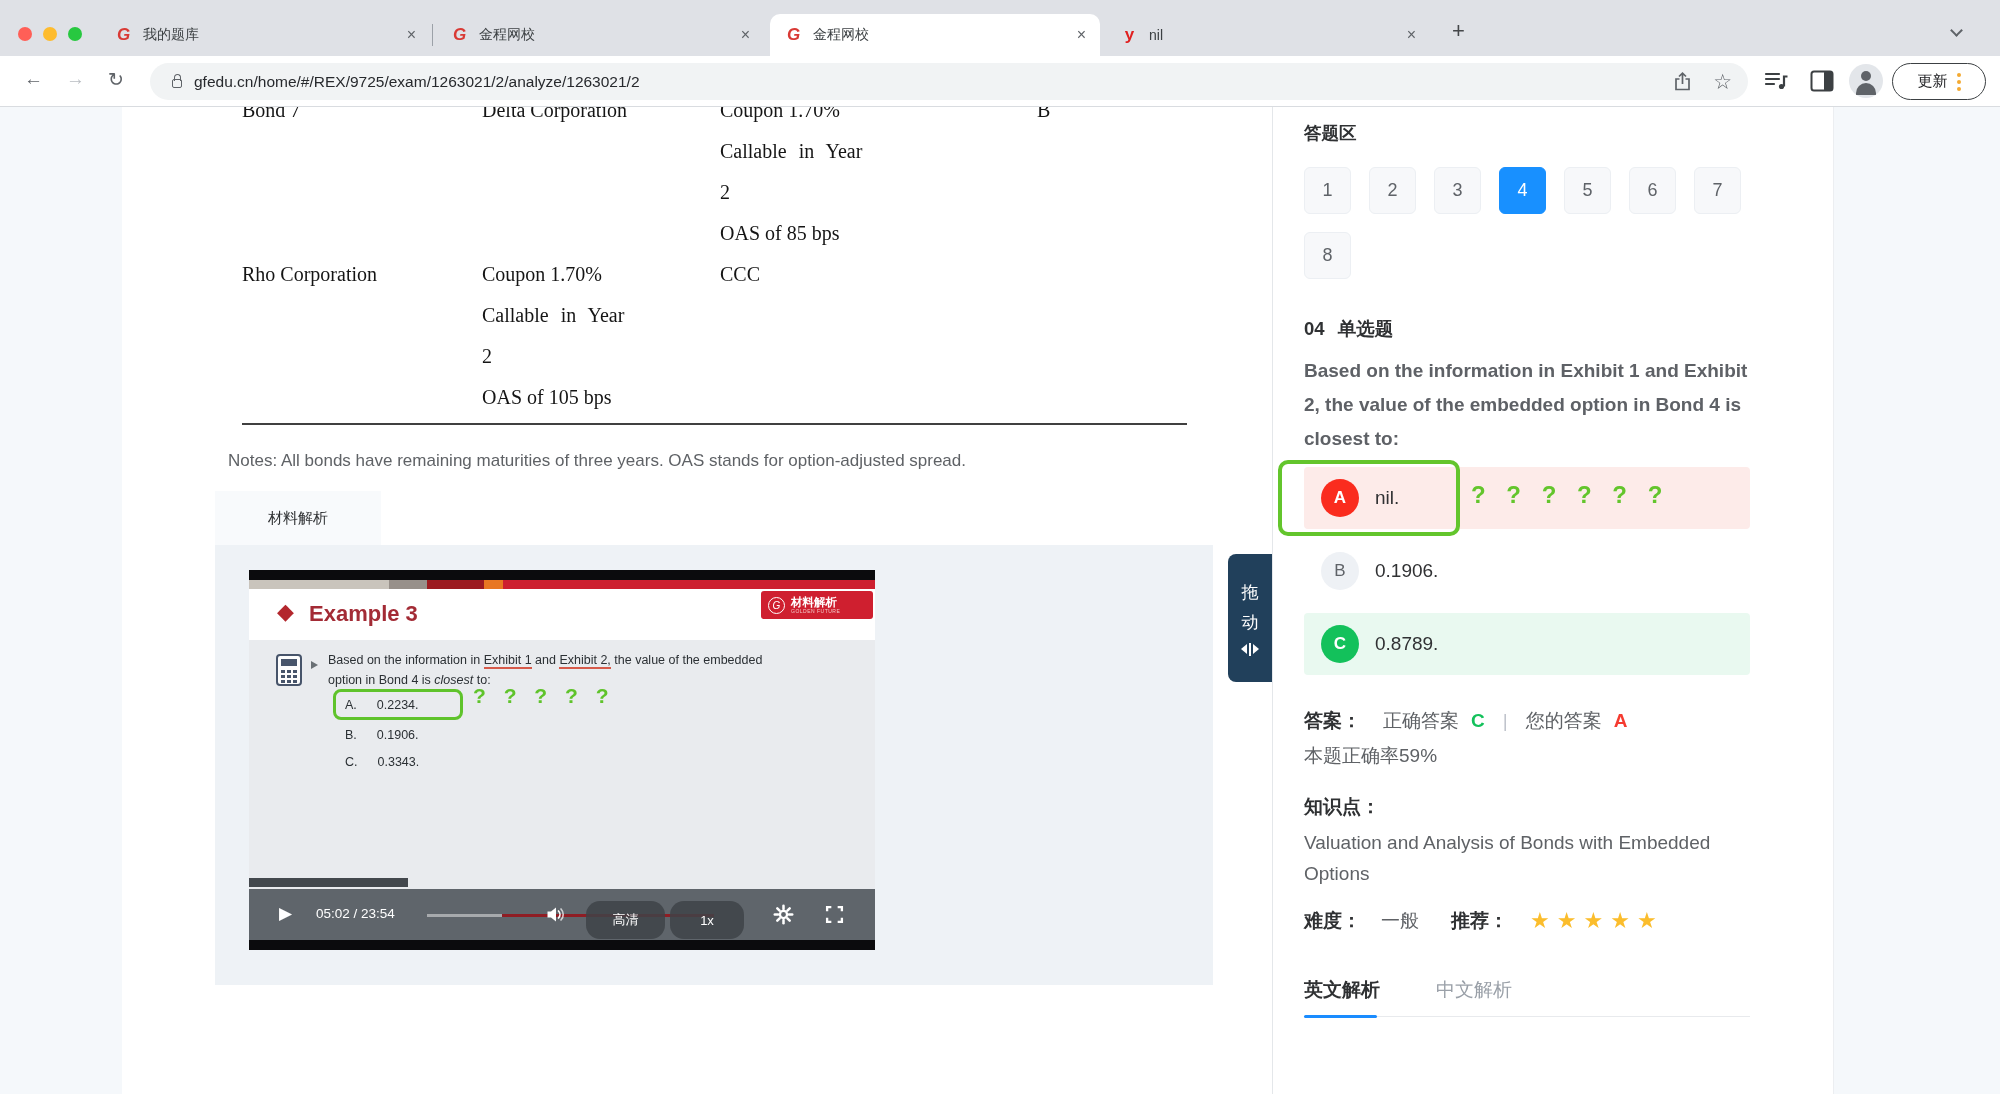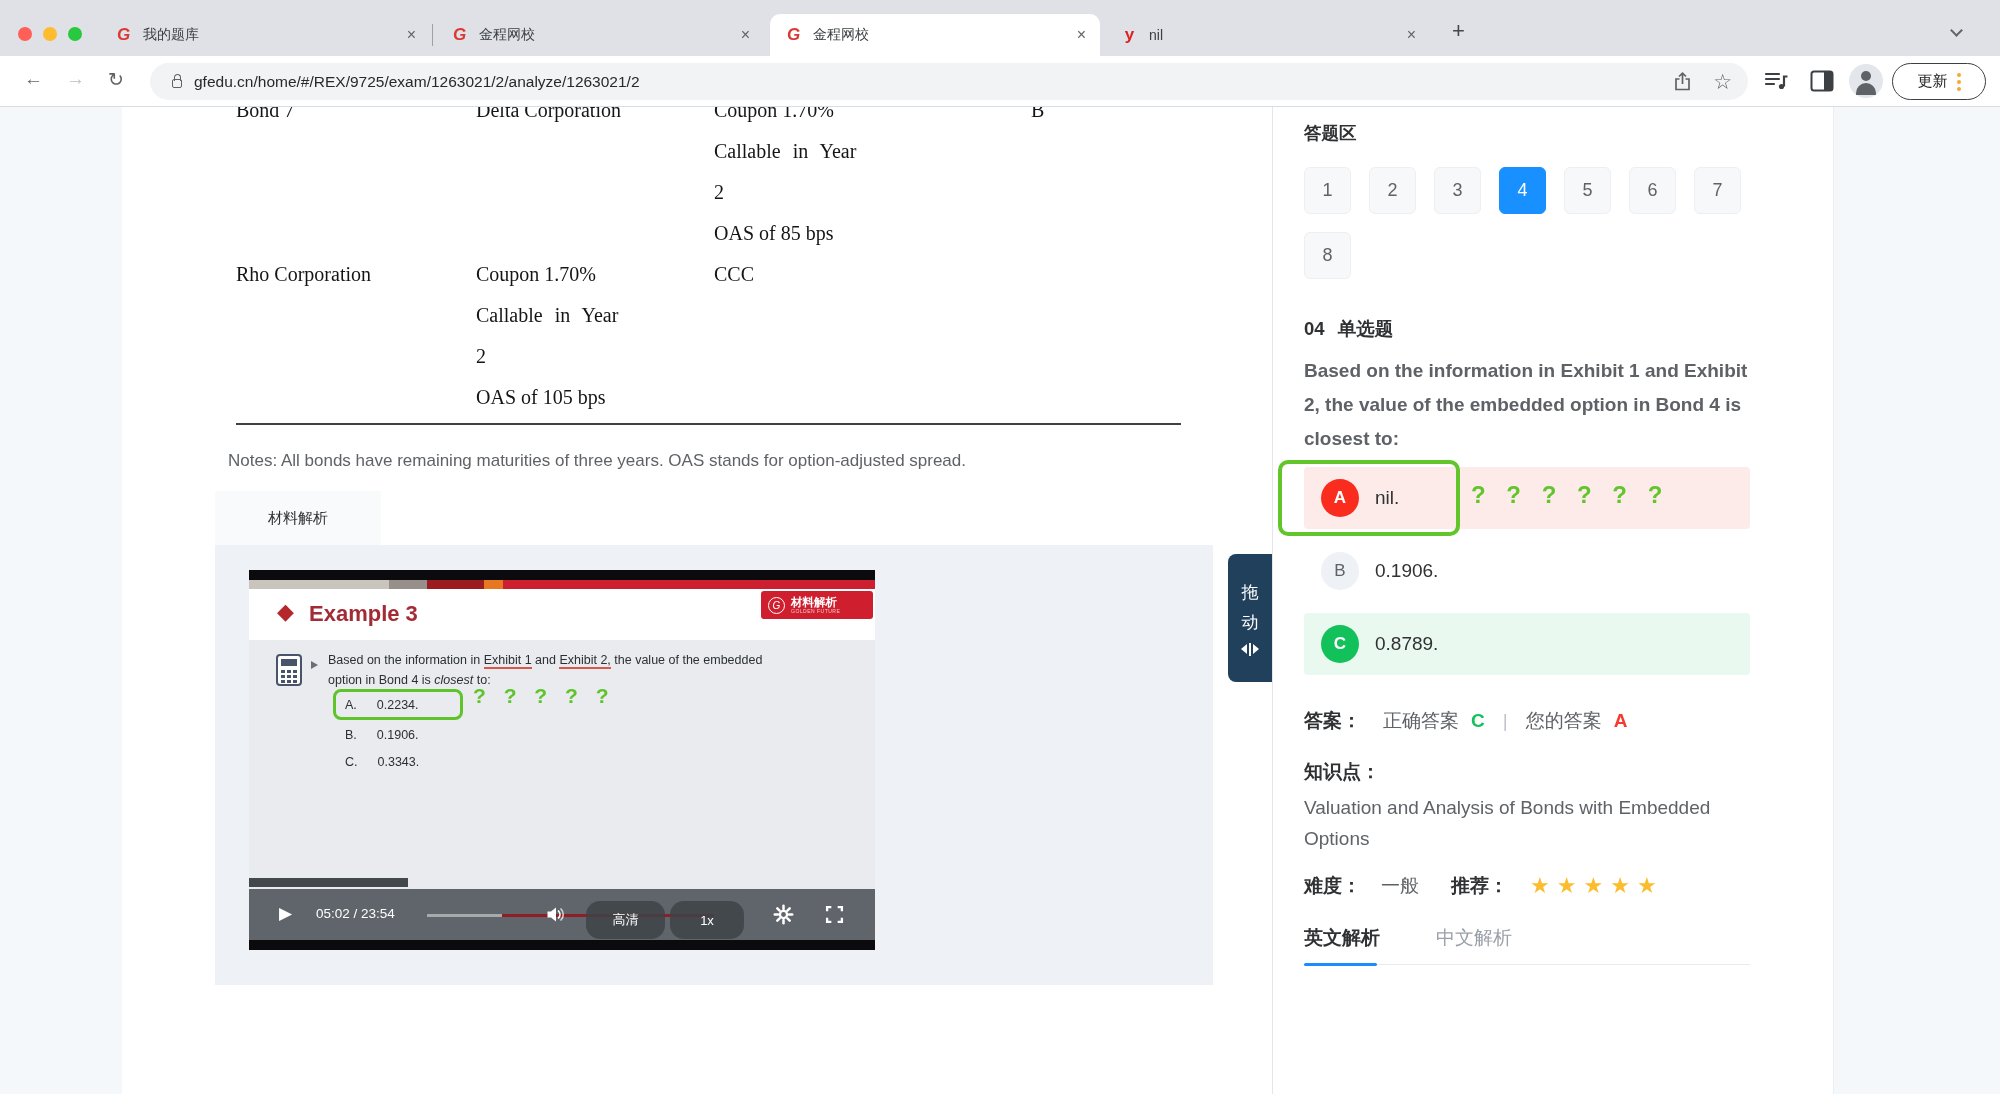--- a/index.html
+++ b/index.html
@@ -50,21 +50,21 @@
   
   .page { position:relative; display:flex; height:987px; }
   .gutter { background:#f5f8fb; }
   .gutter.l { width:122px; }
   .gutter.r { width:167px; border-left:1px solid #eceef1; }
   .content { position:relative; width:1150px; background:#fff; overflow:hidden; }
   .rightpanel { position:relative; width:561px; background:#fff; border-left:1px solid #e4e7ea;
                 padding:14px 84px 0 31px; }
 
   
-  .doctable { position:absolute; left:114px; top:-17px; width:945px; font-family:"Liberation Serif","DejaVu Serif",serif;
+  .doctable { position:absolute; left:120px; top:-17px; width:945px; font-family:"Liberation Serif","DejaVu Serif",serif;
               font-size:20px; line-height:41px; color:#151515; border-bottom:2px solid #404040; padding-bottom:5px; }
   .trow { display:grid; grid-template-columns:240px 238px 317px 1fr; align-items:start; }
   .dline.just { word-spacing:7px; }
   .notes { position:absolute; left:106px; top:344px; font-size:17px; color:#5f6266; }
   .mtab { position:absolute; left:93px; top:384px; width:166px; height:54px; background:#f8fafc;
           display:flex; align-items:center; justify-content:center; font-size:15px; color:#2f3133;text-align:right; }
   .mpanel { position:absolute; left:93px; top:438px; width:998px; height:440px; background:#eef2f6; }
 
   
   .video { position:absolute; left:34px; top:25px; width:626px; height:380px; background:#fff; }
@@ -148,21 +148,21 @@
   .ap-answer .cv { color:#13c15b; font-weight:bold; margin-left:12px; }
   .ap-answer .pipe { color:#c0c4cc; margin:0 18px; }
   .ap-answer .yv { color:#f53b30; font-weight:bold; margin-left:12px; }
   .ap-acc { margin-top:9px; font-size:19px; color:#5f6266; }
   .ap-klbl { margin-top:25px; font-size:19px; font-weight:bold; color:#2f3133; }
   .ap-ktext { margin-top:7px; width:452px; font-size:19px; color:#5f6266; line-height:31px; }
   .ap-diff { margin-top:19px; font-size:19px; color:#5f6266; display:flex; align-items:center; }
   .ap-diff .lbl { font-weight:bold; color:#2f3133; margin-right:20px; }
   .ap-diff .rec { font-weight:bold; color:#2f3133; margin-left:32px; margin-right:22px; }
   .stars { font-size:22px; color:#fbbd2c; letter-spacing:7px; }
-  .ap-tabs { margin-top:26px; width:446px; border-bottom:1px solid #e8eaed; display:flex; gap:56px; padding-bottom:13px; position:relative; }
+  .ap-tabs { margin-top:43px; width:446px; border-bottom:1px solid #e8eaed; display:flex; gap:56px; padding-bottom:13px; position:relative; }
   .ap-tab { font-size:19px; color:#9aa0a8; }
   .ap-tab.active { color:#2f3133; font-weight:bold; }
   .ap-underline { position:absolute; left:0; bottom:-2px; width:73px; height:3px; background:#1a8cff; border-radius:2px; }
 
   svg { display:block; }
 </style>
 </head>
 <body>
 
 <div class="screen">
@@ -430,20 +430,21 @@
       </div>
 
       <div class="ap-answer">
         <span class="lbl">答案：</span>
         <span>正确答案</span>
         <span class="cv">C</span>
         <span class="pipe">|</span>
         <span>您的答案</span>
         <span class="yv">A</span>
       </div>
+      <div class="ap-acc">本题正确率59%</div>
 
       <div class="ap-klbl">知识点：</div>
       <div class="ap-ktext">Valuation and Analysis of Bonds with Embedded Options</div>
 
       <div class="ap-diff">
         <span class="lbl">难度：</span>
         <span>一般</span>
         <span class="rec">推荐：</span>
         <span class="stars">★★★★★</span>
       </div>

